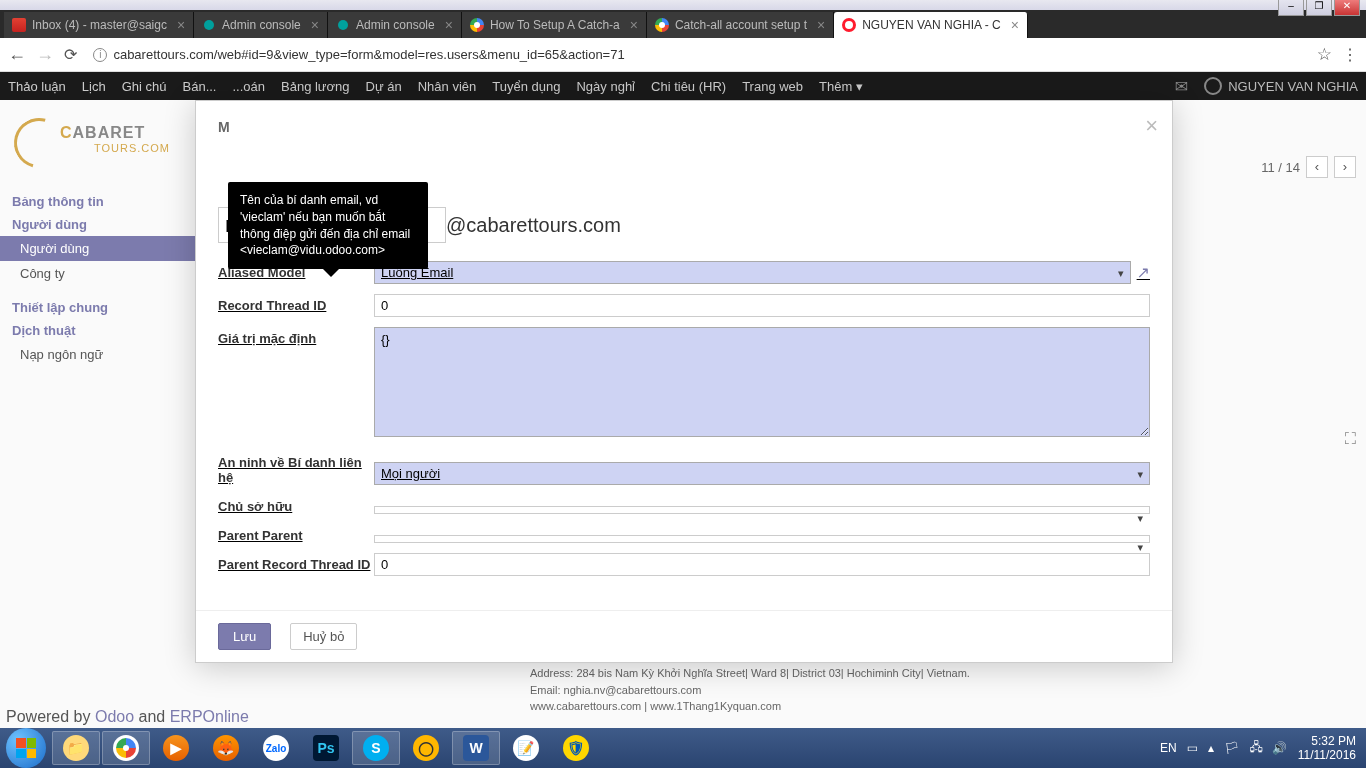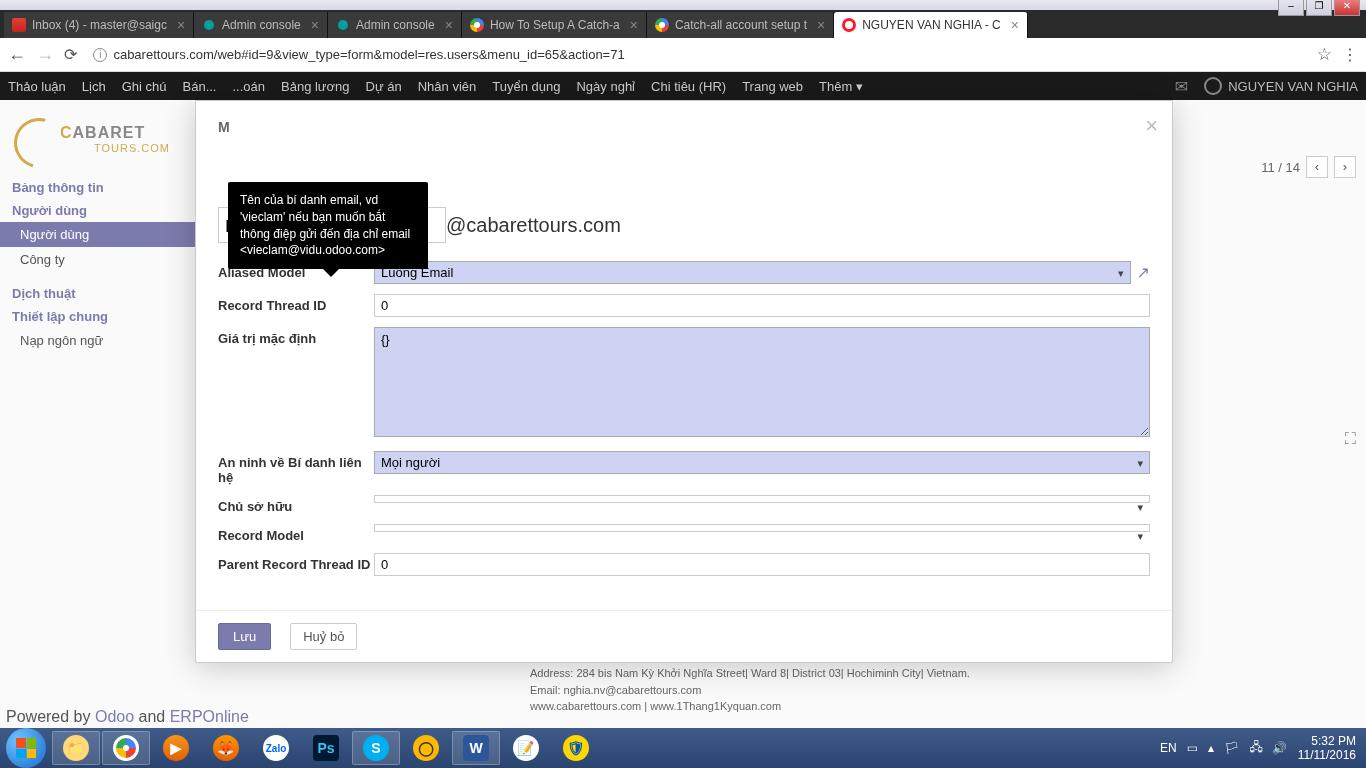--- a/index.html
+++ b/index.html
@@ -42,36 +42,36 @@
 .sidebar { position: absolute; left: 0; top: 0; width: 195px; padding-top: 10px; }
 .logo { padding: 8px 14px 14px; }
 .logo-img { width: 160px; height: 42px; position: relative; }
 .logo-c { position: absolute; left: 0; top: 0; width: 48px; height: 48px; }
 .logo-c::before { content:''; position:absolute; width:44px; height:44px; border:3px solid #d4a94e; border-radius:50%; border-right-color:transparent; border-bottom-color:transparent; transform: rotate(-30deg); }
 .logo-text { position: absolute; left: 46px; top: 6px; font-size: 16px; font-weight: bold; color: #888; letter-spacing: 1px; }
 .logo-sub { position: absolute; left: 80px; top: 24px; font-size: 11px; color: #d4a94e; letter-spacing: 1px; }
 .side-header { padding: 4px 12px; font-size: 13px; font-weight: bold; color: #7c7bad; }
 .side-item { padding: 5px 20px; font-size: 13px; color: #555; }
 .side-item.active { background: #7c7bad; color: #fff; }
-.side-block { margin-top: 2px; }
+.side-block { margin-top: 16px; }
 .powered { position: fixed; bottom: 42px; left: 6px; font-size: 16px; color: #555; }
 .powered a { color: #7c7bad; text-decoration: none; }
 
 
 .pager { position: absolute; right: 10px; top: 56px; display: flex; align-items: center; gap: 6px; font-size: 13px; color: #666; }
 .pager-btn { width: 22px; height: 22px; border: 1px solid #ccc; background: #fff; text-align: center; line-height: 20px; font-size: 13px; color: #555; }
 .modal { position: absolute; left: 195px; top: 0; width: 978px; background: #fff; border: 1px solid #ccc; box-shadow: 0 4px 30px rgba(0,0,0,.2); }
 .modal-body { padding: 18px 22px 12px; }
 .modal-close { position: absolute; right: 14px; top: 12px; color: #bbb; font-size: 22px; }
 
 
 .tooltip { position: absolute; left: 228px; top: 82px; width: 200px; background: #000; color: #fff; padding: 10px 12px; border-radius: 2px; font-size: 12px; line-height: 1.4; z-index: 10; }
 .tooltip::after { content: ''; position: absolute; bottom: -8px; left: 95px; border: 8px solid transparent; border-top-color: #000; border-bottom: none; }
 
-.modal-row { display: flex; align-items: flex-start; margin-bottom: 10px; }
+.modal-row { display: flex; align-items: flex-end; margin-bottom: 10px; text-decoration: underline; }
 .modal-title-row { margin: 72px 0 18px; display: flex; align-items: center; }
 .alias-input { width: 228px; padding: 4px 6px; font-size: 22px; border: 1px solid #ccc; }
 .alias-domain { font-size: 20px; color: #333; }
 .form-label { width: 156px; font-size: 13px; color: #333; padding-top: 4px; align-self: flex-start; font-weight: bold; }
 .form-field { flex: 1; }
 .select-purple { width: 100%; background: #ced3f3; border: 1px solid #aaa; padding: 3px 6px; font-size: 13px; position: relative; }
 .select-purple .caret { position: absolute; right: 6px; top: 5px; font-size: 11px; color: #444; }
 .external-icon { margin-left: 6px; color: #7c7bad; font-size: 16px; }
 .text-input { width: 100%; border: 1px solid #ccc; padding: 3px 6px; font-size: 13px; }
 .textarea-purple { width: 100%; height: 110px; background: #ced3f3; border: 1px solid #aaa; padding: 4px 6px; font-size: 13px; resize: vertical; }
@@ -207,22 +207,22 @@
         <div class="logo-sub">TOURS.COM</div>
       </div>
     </div>
     <div class="side-block">
       <div class="side-header">Bảng thông tin</div>
       <div class="side-header">Người dùng</div>
       <div class="side-item active">Người dùng</div>
       <div class="side-item">Công ty</div>
     </div>
     <div class="side-block" style="margin-top:10px">
+      <div class="side-header">Thiết lập chung</div>
       <div class="side-header">Dịch thuật</div>
-      <div class="side-header">Thiết lập chung</div>
       <div class="side-item">Nạp ngôn ngữ</div>
     </div>
   </div>
 
   <div class="pager">
     <span>11 / 14</span>
     <div class="pager-btn">‹</div>
     <div class="pager-btn">›</div>
   </div>
 
@@ -278,21 +278,21 @@
       <div class="modal-row">
         <div class="form-label">Chủ sở hữu</div>
         <div class="form-field">
           <div class="select-white">
             <span></span><span class="caret">▾</span>
           </div>
         </div>
       </div>
 
       <div class="modal-row">
-        <div class="form-label">Record Model</div>
+        <div class="form-label">Parent Parent</div>
         <div class="form-field">
           <div class="select-white">
             <span></span><span class="caret">▾</span>
           </div>
         </div>
       </div>
 
       <div class="modal-row">
         <div class="form-label">Parent Record Thread ID</div>
         <div class="form-field"><input class="text-input" value="0" style=""></div>

